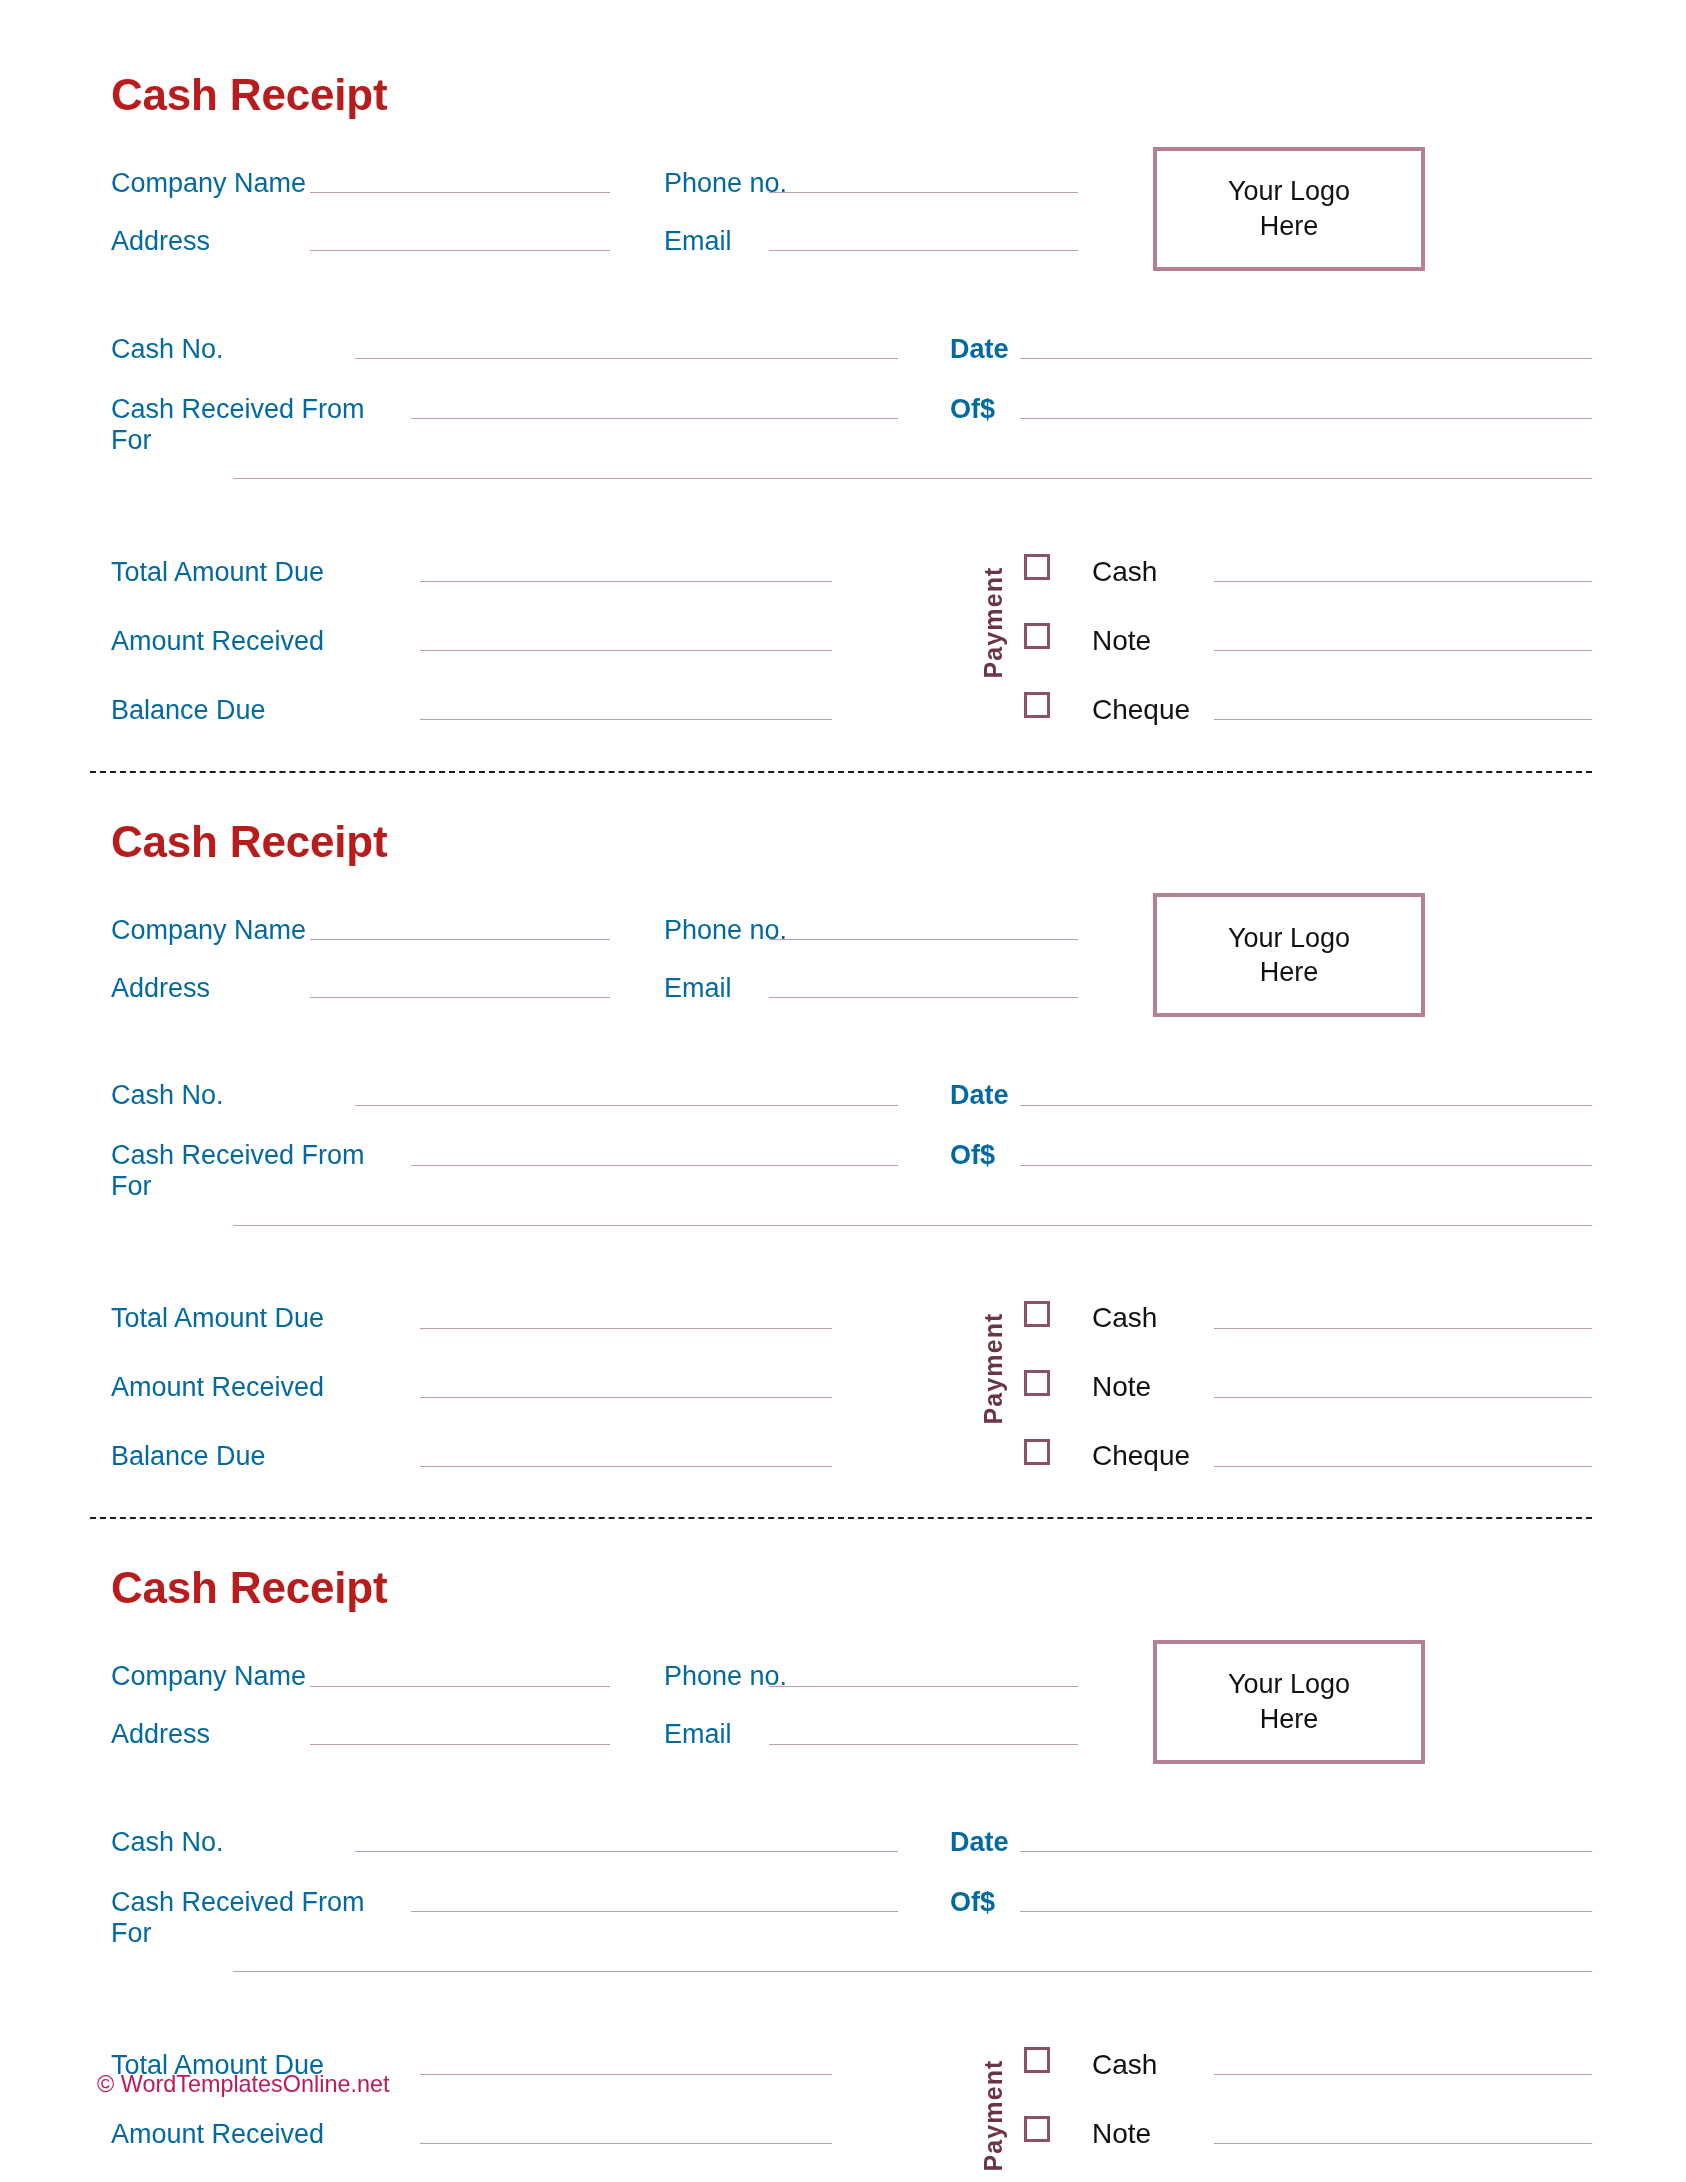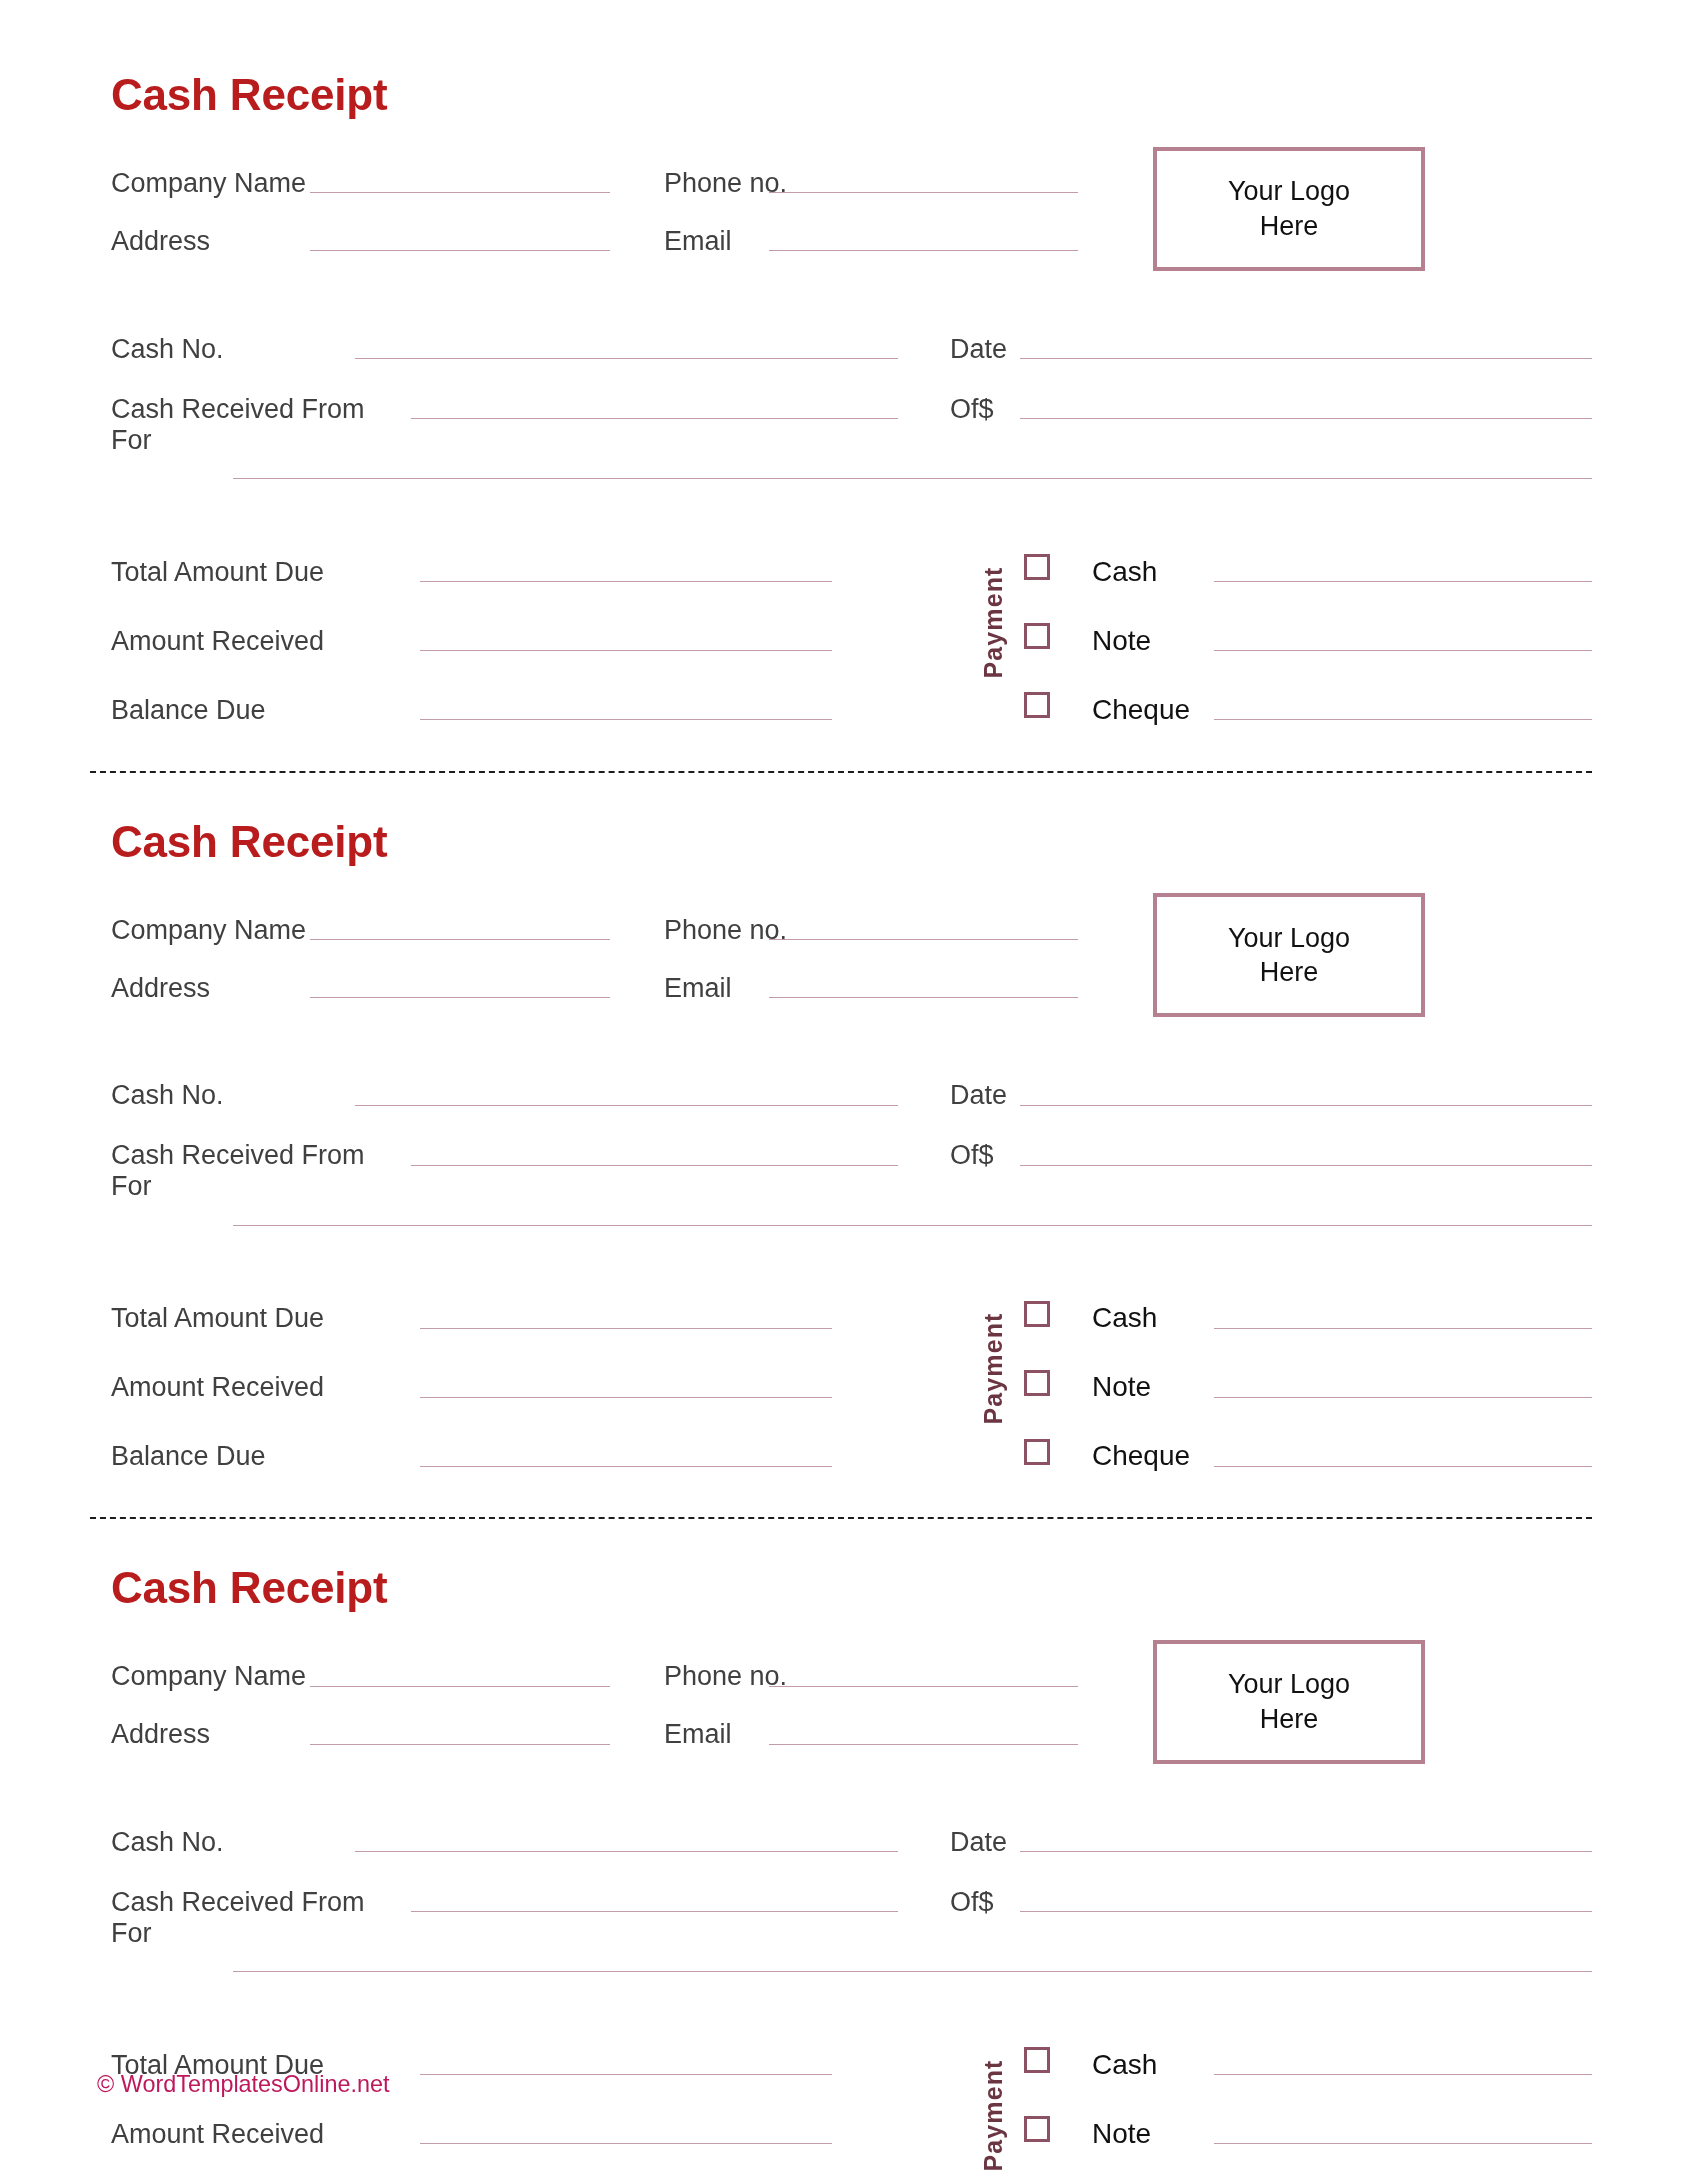--- a/index.html
+++ b/index.html
@@ -47,21 +47,21 @@
   .rule {
     flex: 1 1 auto;
     border-bottom: 1.9px solid #C49BA8;
     height: 0;
     align-self: flex-end;
     margin-bottom: 5.6px;
   }
 
   .lbl {
     font-size: 27px;
-    color: #404040;
+    color: #0369a1;
     white-space: nowrap;
     line-height: 1.15;
   }
 
   
   .hdr {
     display: flex;
     align-items: flex-start;
     margin-top: 24px;
   }
@@ -100,21 +100,21 @@
 
   
   .mid { margin-top: 34px; }
   .mid-row {
     display: flex;
     align-items: flex-end;
     height: 60px;
   }
   .mid-row .c1 { width: 244px; flex: 0 0 244px; }
   .mid-row .c2 { flex: 1 1 auto; max-width: 543px; }
-  .mid-row .c3 { width: 122px; flex: 0 0 122px; padding-left: 52px; box-sizing: border-box; }
+  .mid-row .c3 { width: 122px; flex: 0 0 122px; padding-left: 52px; box-sizing: border-box; font-weight: bold; }
   .mid-row .c4 { flex: 1 1 auto; }
 
   .mid-row-from .c1 { width: 300px; flex: 0 0 300px; }
   .mid-row-from .c2 { max-width: 487px; }
 
   .for-row {
     display: flex;
     align-items: flex-start;
     height: 60px;
   }

